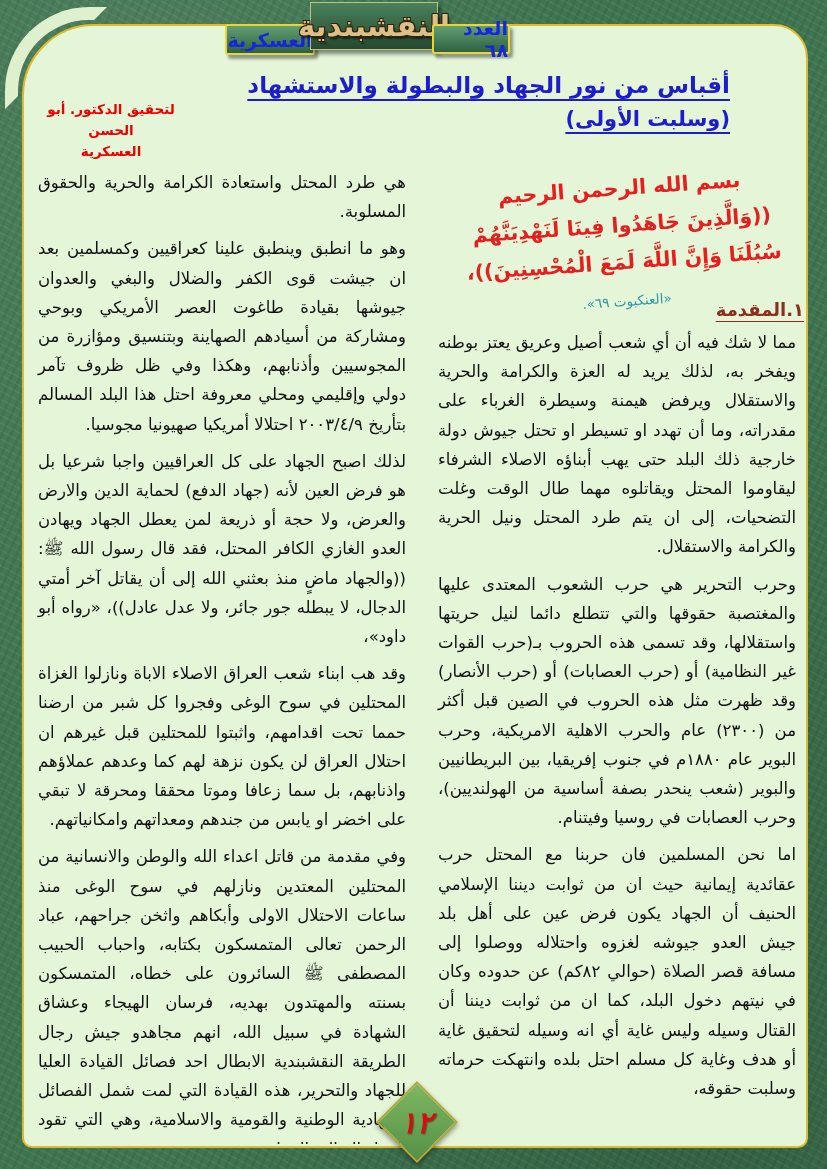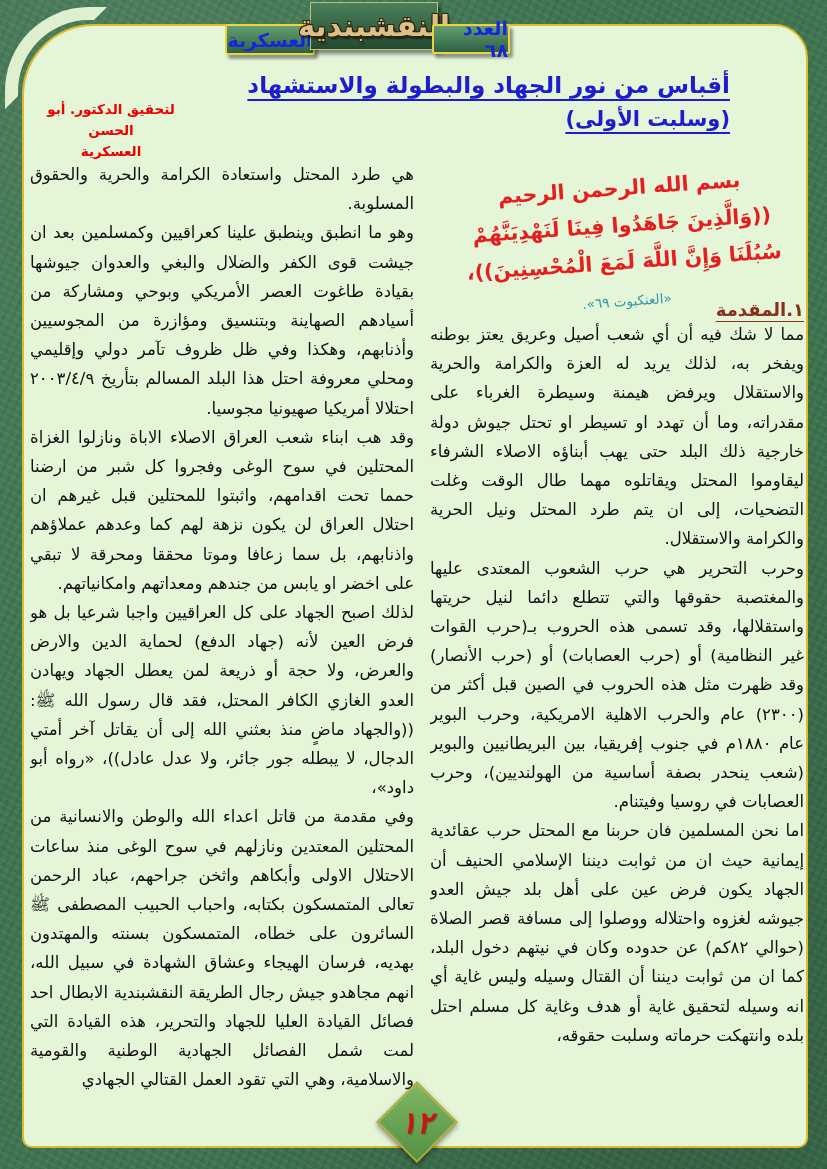--- a/index.html
+++ b/index.html
@@ -69,21 +69,21 @@
   .section-heading{
     position:absolute;left:432px;top:299px;width:372px;z-index:4;direction:rtl;
     color:#8a2f1e;font-weight:bold;font-size:18px;
     text-decoration:underline;text-underline-offset:5px;
   }
   
   .col{
     position:absolute;z-index:4;direction:rtl;text-align:justify;
     color:#101010;font-size:16.5px;line-height:29.2px;overflow:hidden;
   }
-  .col p{margin:0;padding:0;}
+  .col p{margin:8px;padding:0;}
   .col-right{left:430px;top:320px;width:374px;height:810px;}
   .col-left{left:30px;top:160px;width:384px;height:984px;}
   
   .page-diamond{
     position:absolute;left:388px;top:1093px;width:58px;height:58px;z-index:7;
     background:linear-gradient(135deg,#7fb761,#549147);
     border:2px solid #b3a83b;transform:rotate(45deg);
     box-shadow:2px 2px 5px rgba(0,0,0,0.4);box-sizing:border-box;
     display:flex;align-items:center;justify-content:center;
   }
@@ -126,20 +126,20 @@
 
 <div class="col col-right">
   <p>مما لا شك فيه أن أي شعب أصيل وعريق يعتز بوطنه ويفخر به، لذلك يريد له العزة والكرامة والحرية والاستقلال ويرفض هيمنة وسيطرة الغرباء على مقدراته، وما أن تهدد او تسيطر او تحتل جيوش دولة خارجية ذلك البلد حتى يهب أبناؤه الاصلاء الشرفاء ليقاوموا المحتل ويقاتلوه مهما طال الوقت وغلت التضحيات، إلى ان يتم طرد المحتل ونيل الحرية والكرامة والاستقلال.</p>
   <p>وحرب التحرير هي حرب الشعوب المعتدى عليها والمغتصبة حقوقها والتي تتطلع دائما لنيل حريتها واستقلالها، وقد تسمى هذه الحروب بـ(حرب القوات غير النظامية) أو (حرب العصابات) أو (حرب الأنصار) وقد ظهرت مثل هذه الحروب في الصين قبل أكثر من (٢٣٠٠) عام والحرب الاهلية الامريكية، وحرب البوير عام ١٨٨٠م في جنوب إفريقيا، بين البريطانيين والبوير (شعب ينحدر بصفة أساسية من الهولنديين)، وحرب العصابات في روسيا وفيتنام.</p>
   <p>اما نحن المسلمين فان حربنا مع المحتل حرب عقائدية إيمانية حيث ان من ثوابت ديننا الإسلامي الحنيف أن الجهاد يكون فرض عين على أهل بلد جيش العدو جيوشه لغزوه واحتلاله ووصلوا إلى مسافة قصر الصلاة (حوالي ٨٢كم) عن حدوده وكان في نيتهم دخول البلد، كما ان من ثوابت ديننا أن القتال وسيله وليس غاية أي انه وسيله لتحقيق غاية أو هدف وغاية كل مسلم احتل بلده وانتهكت حرماته وسلبت حقوقه،</p>
 </div>
 
 <div class="col col-left">
   <p>هي طرد المحتل واستعادة الكرامة والحرية والحقوق المسلوبة.</p>
   <p>وهو ما انطبق وينطبق علينا كعراقيين وكمسلمين بعد ان جيشت قوى الكفر والضلال والبغي والعدوان جيوشها بقيادة طاغوت العصر الأمريكي وبوحي ومشاركة من أسيادهم الصهاينة وبتنسيق ومؤازرة من المجوسيين وأذنابهم، وهكذا وفي ظل ظروف تآمر دولي وإقليمي ومحلي معروفة احتل هذا البلد المسالم بتأريخ ٢٠٠٣/٤/٩ احتلالا أمريكيا صهيونيا مجوسيا.</p>
+  <p>لذلك اصبح الجهاد على كل العراقيين واجبا شرعيا بل هو فرض العين لأنه (جهاد الدفع) لحماية الدين والارض والعرض، ولا حجة أو ذريعة لمن يعطل الجهاد ويهادن العدو الغازي الكافر المحتل، فقد قال رسول الله ﷺ: ((والجهاد ماضٍ منذ بعثني الله إلى أن يقاتل آخر أمتي الدجال، لا يبطله جور جائر، ولا عدل عادل))، «رواه أبو داود»،</p>
   <p>وقد هب ابناء شعب العراق الاصلاء الاباة ونازلوا الغزاة المحتلين في سوح الوغى وفجروا كل شبر من ارضنا حمما تحت اقدامهم، واثبتوا للمحتلين قبل غيرهم ان احتلال العراق لن يكون نزهة لهم كما وعدهم عملاؤهم واذنابهم، بل سما زعافا وموتا محققا ومحرقة لا تبقي على اخضر او يابس من جندهم ومعداتهم وامكانياتهم.</p>
-  <p>لذلك اصبح الجهاد على كل العراقيين واجبا شرعيا بل هو فرض العين لأنه (جهاد الدفع) لحماية الدين والارض والعرض، ولا حجة أو ذريعة لمن يعطل الجهاد ويهادن العدو الغازي الكافر المحتل، فقد قال رسول الله ﷺ: ((والجهاد ماضٍ منذ بعثني الله إلى أن يقاتل آخر أمتي الدجال، لا يبطله جور جائر، ولا عدل عادل))، «رواه أبو داود»،</p>
   <p>وفي مقدمة من قاتل اعداء الله والوطن والانسانية من المحتلين المعتدين ونازلهم في سوح الوغى منذ ساعات الاحتلال الاولى وأبكاهم واثخن جراحهم، عباد الرحمن تعالى المتمسكون بكتابه، واحباب الحبيب المصطفى ﷺ السائرون على خطاه، المتمسكون بسنته والمهتدون بهديه، فرسان الهيجاء وعشاق الشهادة في سبيل الله، انهم مجاهدو جيش رجال الطريقة النقشبندية الابطال احد فصائل القيادة العليا للجهاد والتحرير، هذه القيادة التي لمت شمل الفصائل الجهادية الوطنية والقومية والاسلامية، وهي التي تقود العمل القتالي الجهادي</p>
 </div>
 
 <div class="page-diamond">
   <span class="num">١٢</span>
 </div>
 
 </body></html>

